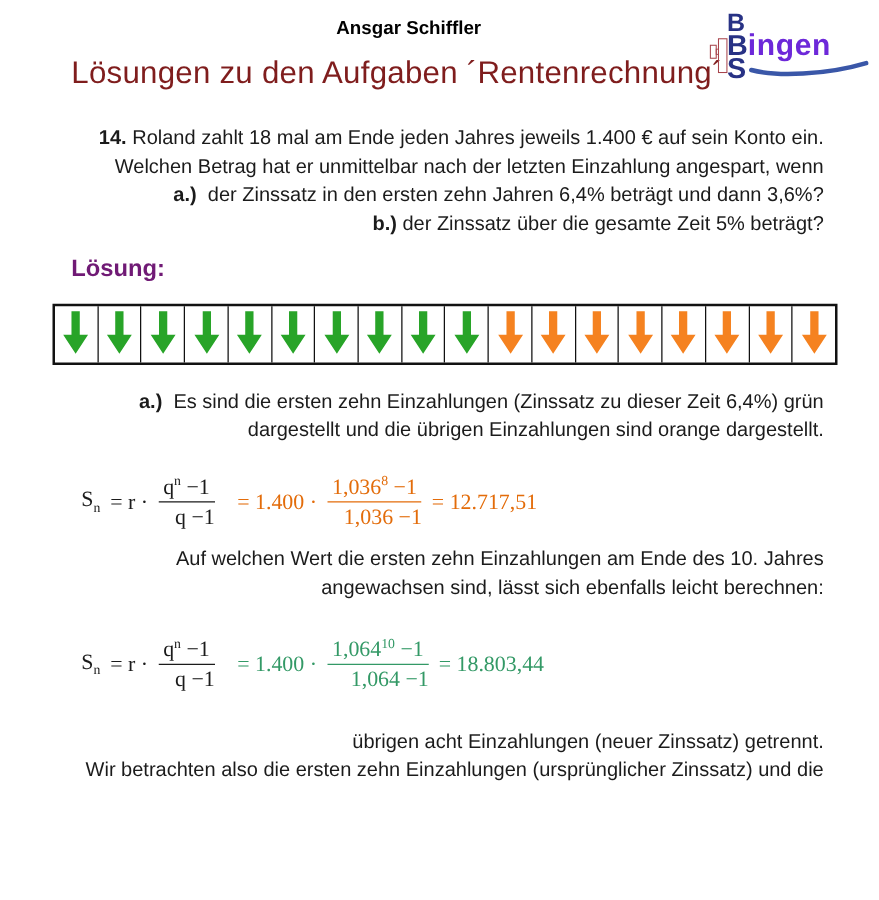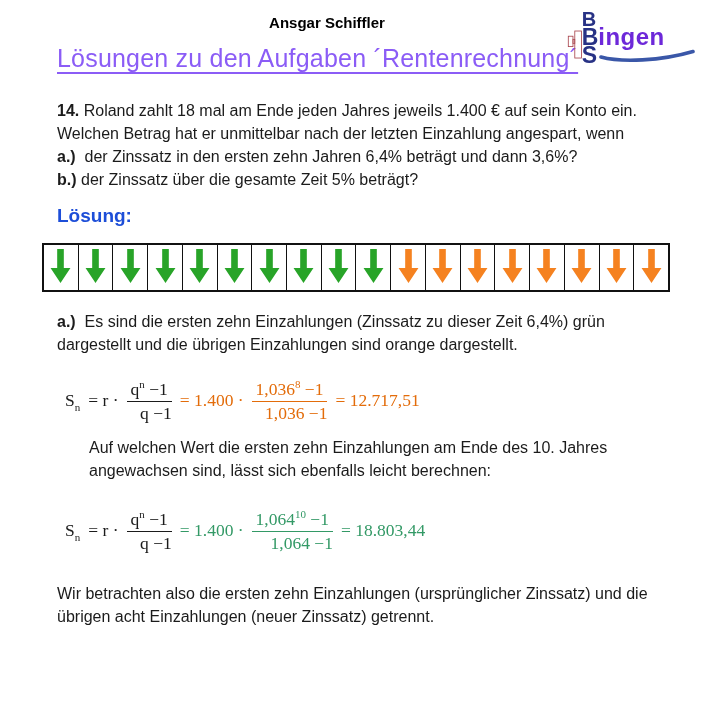--- a/index.html
+++ b/index.html
@@ -13,22 +13,21 @@
   }
   .page { padding:14px 44px 0 57px; }
 
   
   .author {
     width:540px; text-align:center;
     color:#000000; font-weight:bold; font-size:15px;
   }
   .title {
     margin-top:13px;
-    font-size:25px; color:#8b5cf6;
-    text-decoration:underline;
+    font-size:25px; color:#7f1d1d;
     text-decoration-thickness:2px;
     text-underline-offset:5px;
     letter-spacing:0.2px;
   }
 
   
   .logo {
     position:absolute; top:12px; right:8px;
     display:flex; align-items:flex-start;
     width:128px;
@@ -37,26 +36,26 @@
   .logo-text .row { display:flex; align-items:baseline; }
   .lb { font-weight:bold; color:#283285; font-family:"Liberation Sans",sans-serif; }
   .l1 { font-size:20px; }
   .l2 { font-size:23px; }
   .l3 { font-size:23px; }
   .ingen { font-weight:bold; color:#6d28d9; font-size:24px; letter-spacing:0.5px; }
   .swoosh { margin-left:2px; margin-bottom:2px; }
 
   
   .problem { margin-top:26px; font-size:16px; line-height:23px; }
-  .line { white-space:nowrap; }
+  .line { white-space:nowrap;text-align:right; }
   .b { font-weight:bold; }
 
   .solution-heading {
     margin-top:14px;
-    font-size:19px; font-weight:bold; color:#1d4ed8;
+    font-size:19px; font-weight:bold; color:#701a75;
   }
 
   
   .timeline { margin:16px 0 0 -15px; }
   .tl-row {
     display:flex; width:624px;
     border:2px solid #111;
     background:#fff;
   }
   .tl-cell {
@@ -68,21 +67,21 @@
   .tl-cell:last-child { border-right:none; }
 
   .para { margin-top:18px; font-size:16px; line-height:23px; }
   .para-tight { margin-top:0; font-size:16px; line-height:23px;margin-left:32px; }
 
   
   .formula {
     margin:10px 0 8px 8px;
     font-family:"Liberation Serif", serif;
     font-size:17.5px;
-    display:flex; align-items:center; gap:8px;
+    display:flex; align-items:center; gap:18px;
     height:54px;
   }
   .f-part { display:inline-flex; align-items:center; gap:8px; }
   .frac {
     display:inline-flex; flex-direction:column;
     text-align:center; line-height:1.18;
   }
   .frac .num { border-bottom:1.4px solid currentColor; padding:0 4px 1px 4px; }
   .frac .den { padding-top:1px;text-align:right; }
   .formula sub { font-size:11px; }
@@ -271,17 +270,17 @@
       <span>= 1.400 ·</span>
       <span class="frac">
         <span class="num"><span>1,064</span><sup>10</sup><span> −1</span></span>
         <span class="den">1,064 −1</span>
       </span>
       <span>= 18.803,44</span>
     </span>
   </div>
 
   <div class="para closing">
+    <div class="line">übrigen acht Einzahlungen (neuer Zinssatz) getrennt.</div>
     <div class="line">Wir betrachten also die ersten zehn Einzahlungen (ursprünglicher Zinssatz) und die</div>
-    <div class="line">übrigen acht Einzahlungen (neuer Zinssatz) getrennt.</div>
   </div>
 
 </div>
 
 </body></html>

